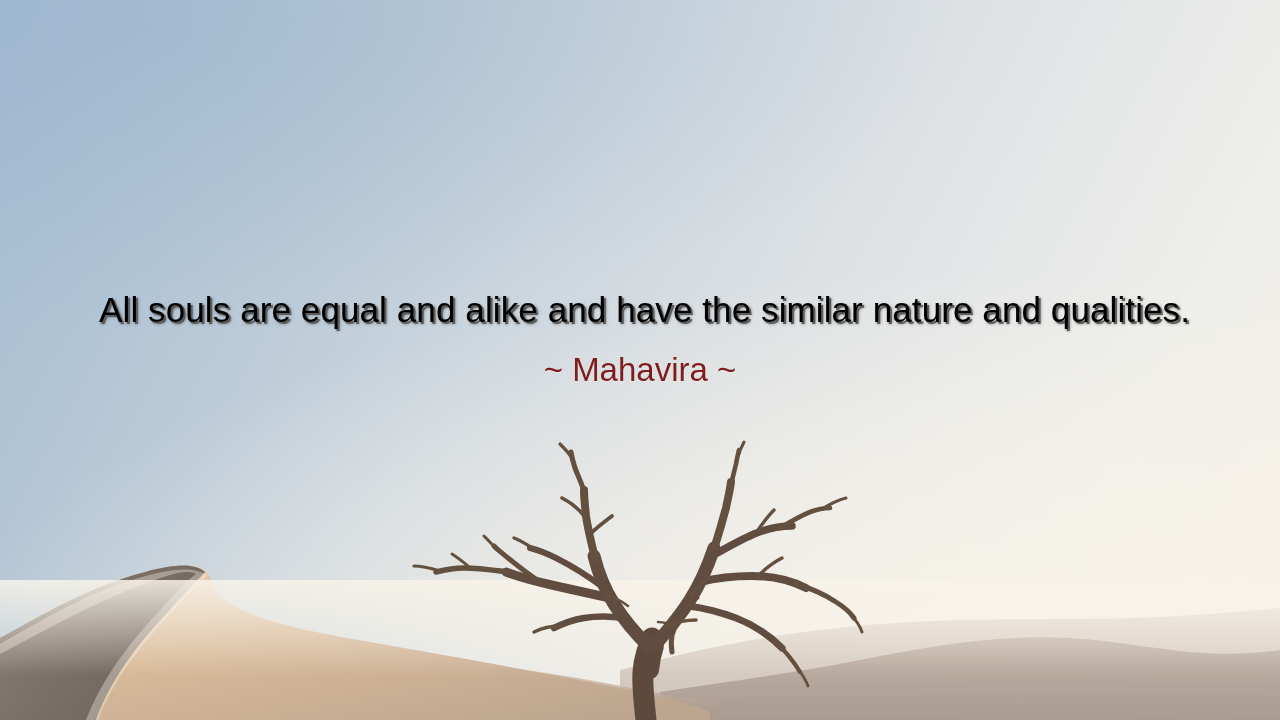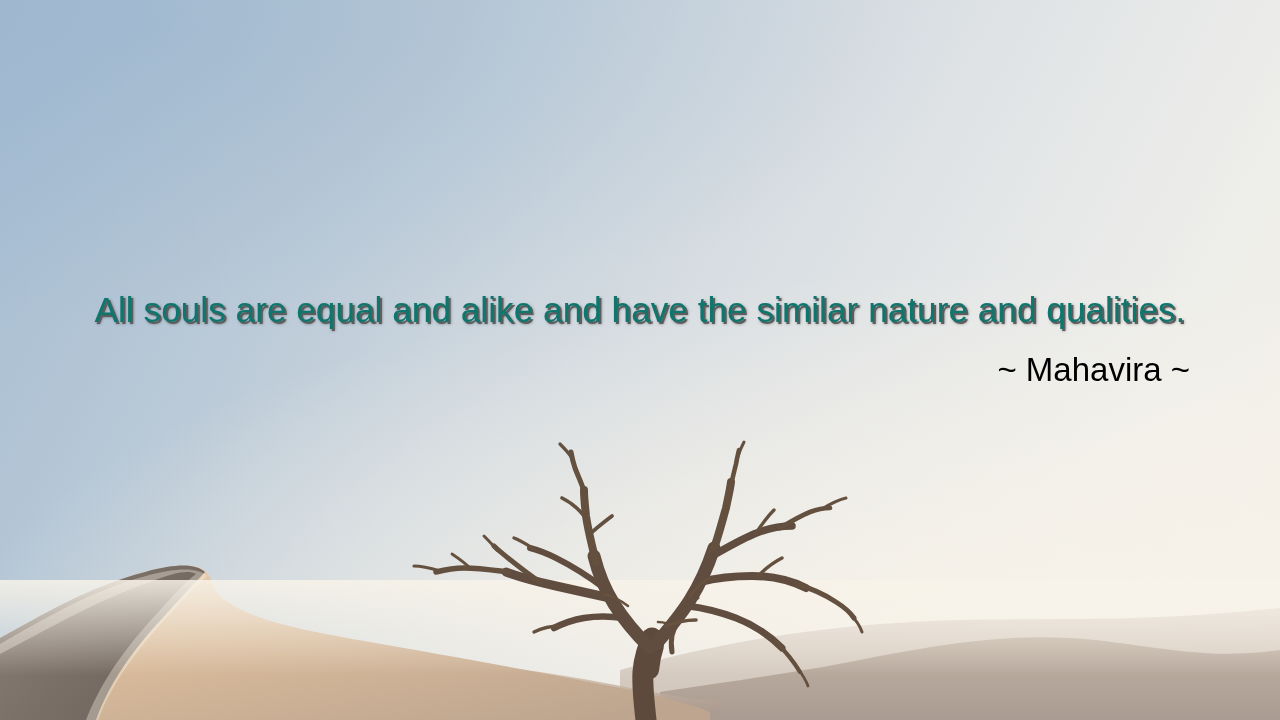--- a/index.html
+++ b/index.html
@@ -69,35 +69,35 @@
     width: 1280px;
     text-align: center;
     z-index: 30;
   }
   .quote-text {
     margin: 0 auto;
     width: 1100px;
     font-size: 35px;
     line-height: 43px;
     font-weight: 400;
-    color: #0f766e;
+    color: #000000;
     letter-spacing: 0.1px;
     text-shadow:
       2px 2px 0 #5d5d5d,
       2px 2px 3px rgba(40,40,40,0.55);
+    text-align: right;
   }
   .quote-author {
     margin: 20px auto 0 auto;
     width: 1100px;
     font-size: 33px;
     line-height: 38px;
     font-weight: 400;
-    color: #000000;
+    color: #7f1d1d;
     text-shadow: 0 1px 1px rgba(255,255,255,0.35);
-    text-align: right;
   }
 </style>
 </head>
 <body>
 
 <div id="stage">
 
   <div class="sky"></div>
   <div class="sky-haze"></div>
 

